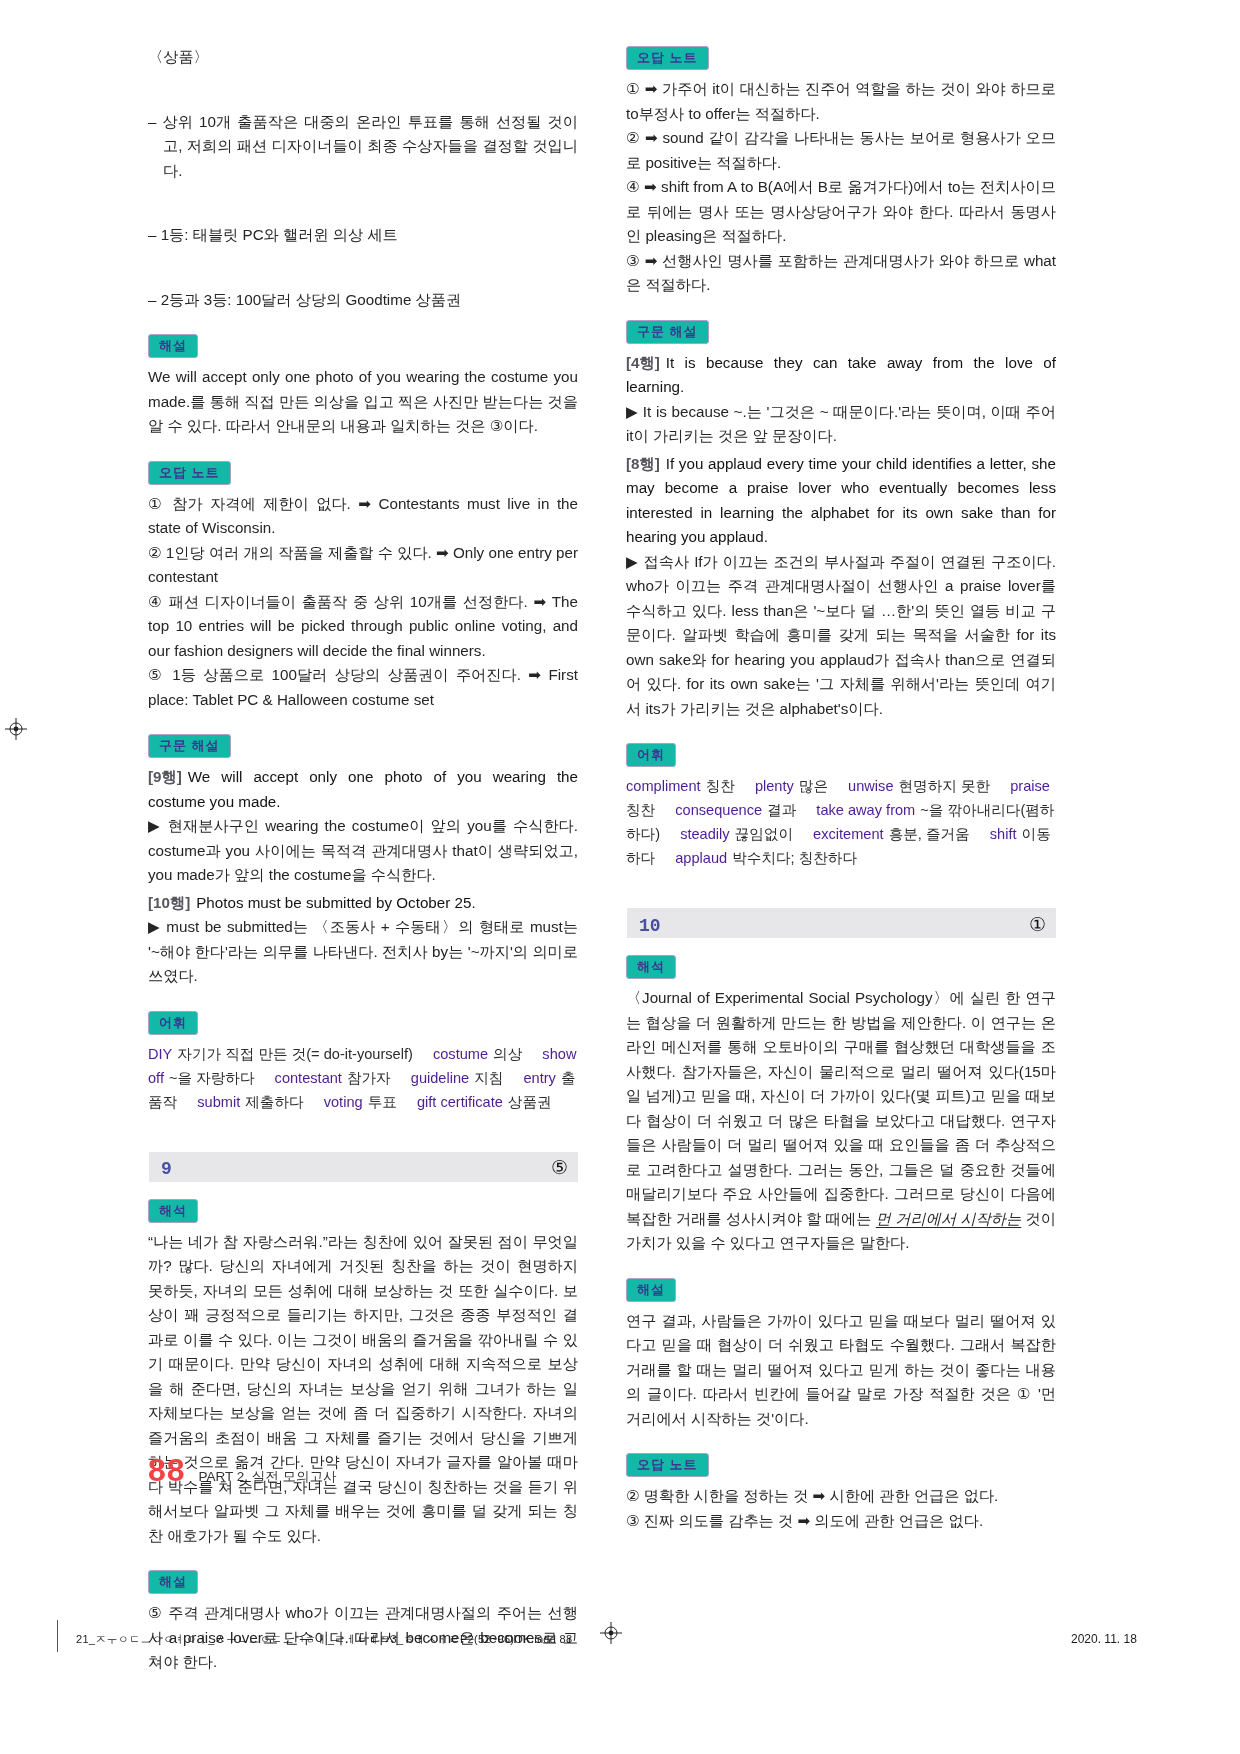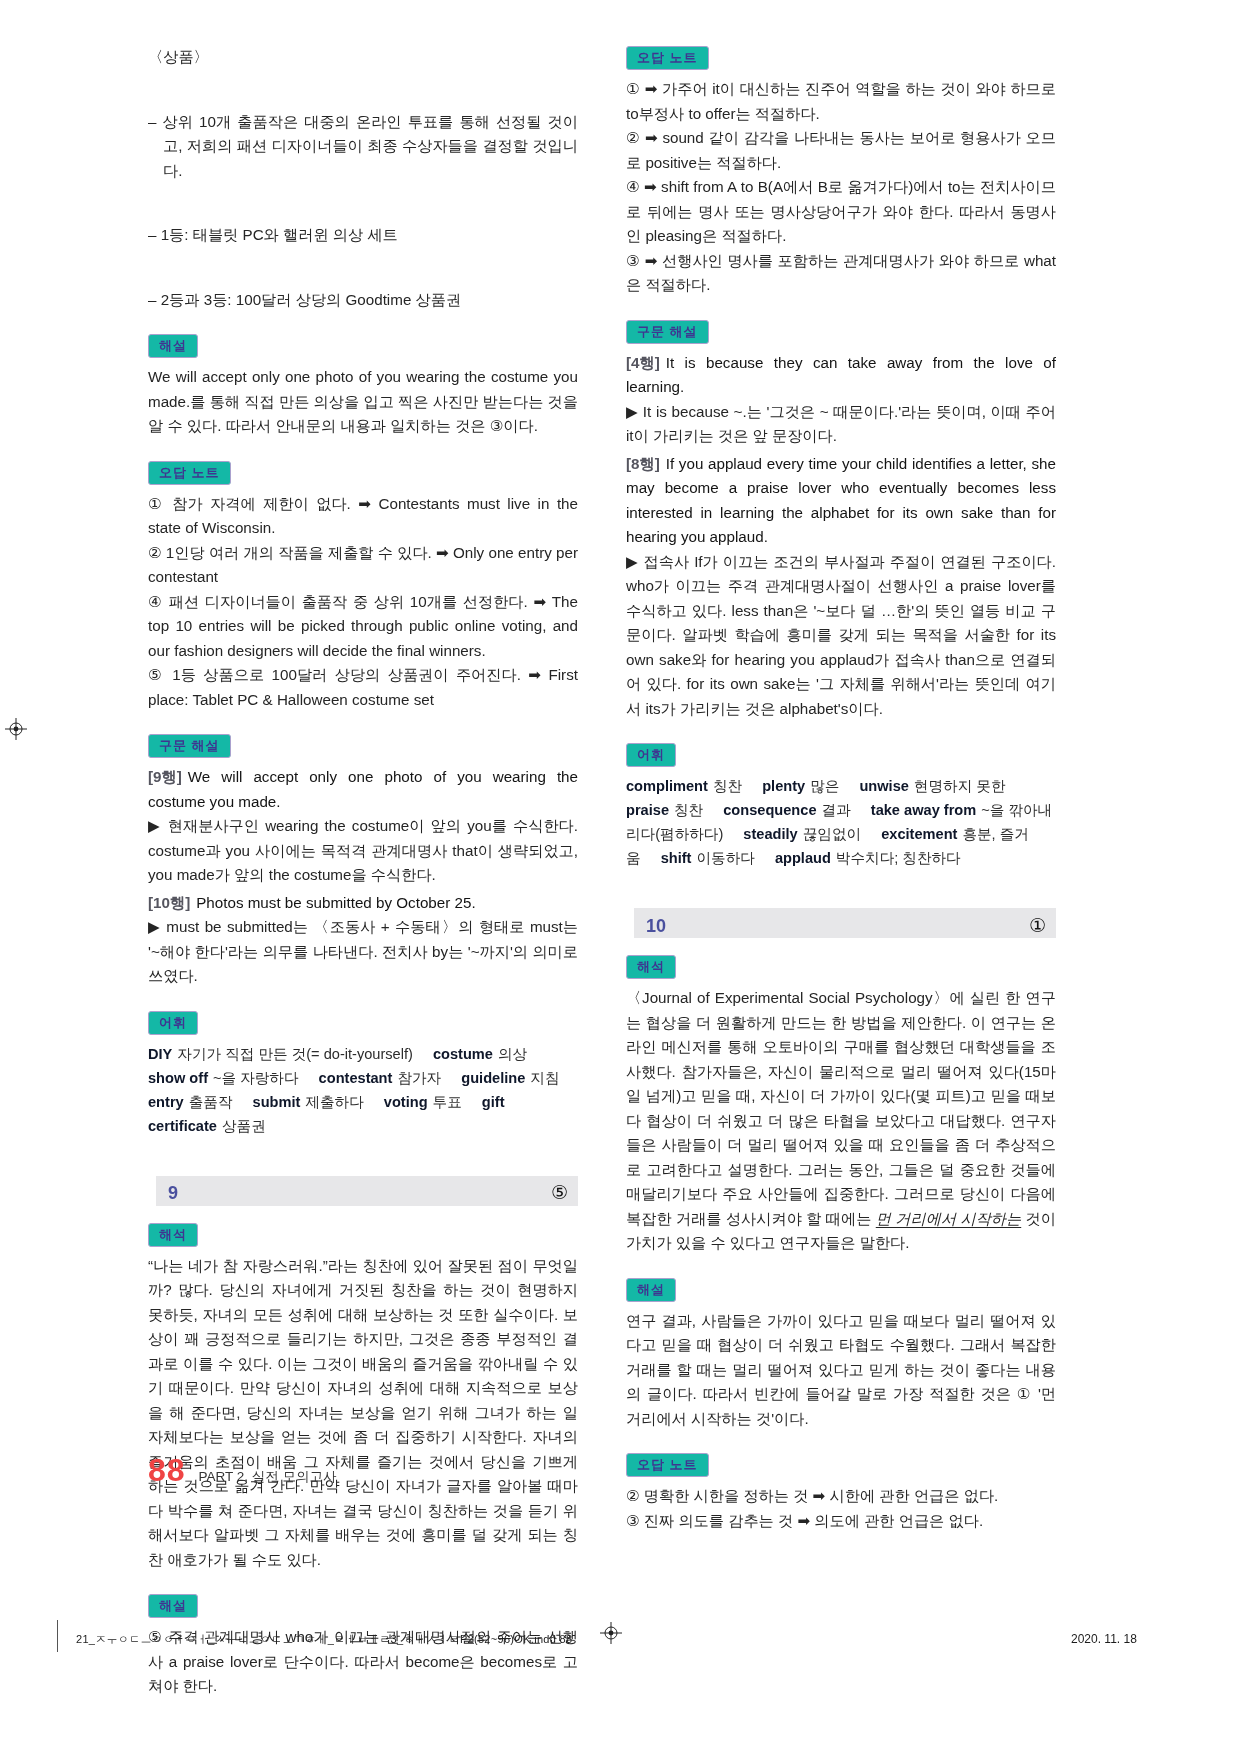--- a/index.html
+++ b/index.html
@@ -21,27 +21,28 @@
   .body-p { margin:0; }
   .hang { padding-left:15px; text-indent:-15px;margin-top:40px; }
   .item { margin:0; }
 
   .syn-entry { margin-bottom:3px; }
   .lineref { font-weight:bold; color:#55555f; margin-right:6px; }
   .sentence { color:#141414; }
 
   .vocab-wrap { line-height:24px; font-size:14.6px; text-align:left; }
   .vocab-item { display:inline; margin-right:16px; white-space:normal; }
-  .term { font-weight:bold; color:#0f172a; margin-right:5px;margin-top:30px; }
+  .term { font-weight:normal; color:#4c1d95; margin-right:5px;margin-top:30px; }
   .def { color:#2c2c2c; }
 
   .section-bar {
     display:flex; justify-content:space-between; align-items:center;
     background:#e7e7e9; height:30px; padding:6px 10px 0 12px;
-    margin:38px 0 16px 8px;
+    margin:38px 0 16px 1px;
+    font-family:Liberation Mono, monospace;
   }
   .sec-num { font-weight:bold; font-size:18px; color:#4a509e; }
   .sec-ans { font-size:19px; color:#141414; }
 
   .u { text-decoration:underline; text-underline-offset:3px;font-style:italic; }
 
   .page-footer { position:absolute; left:148px; top:1452px; display:flex; align-items:baseline; gap:13px; }
   .pagenum { font-size:32px; font-weight:bold; color:#ef4444; letter-spacing:1px; }
   .partlabel { font-size:13.5px; color:#333; }
 

